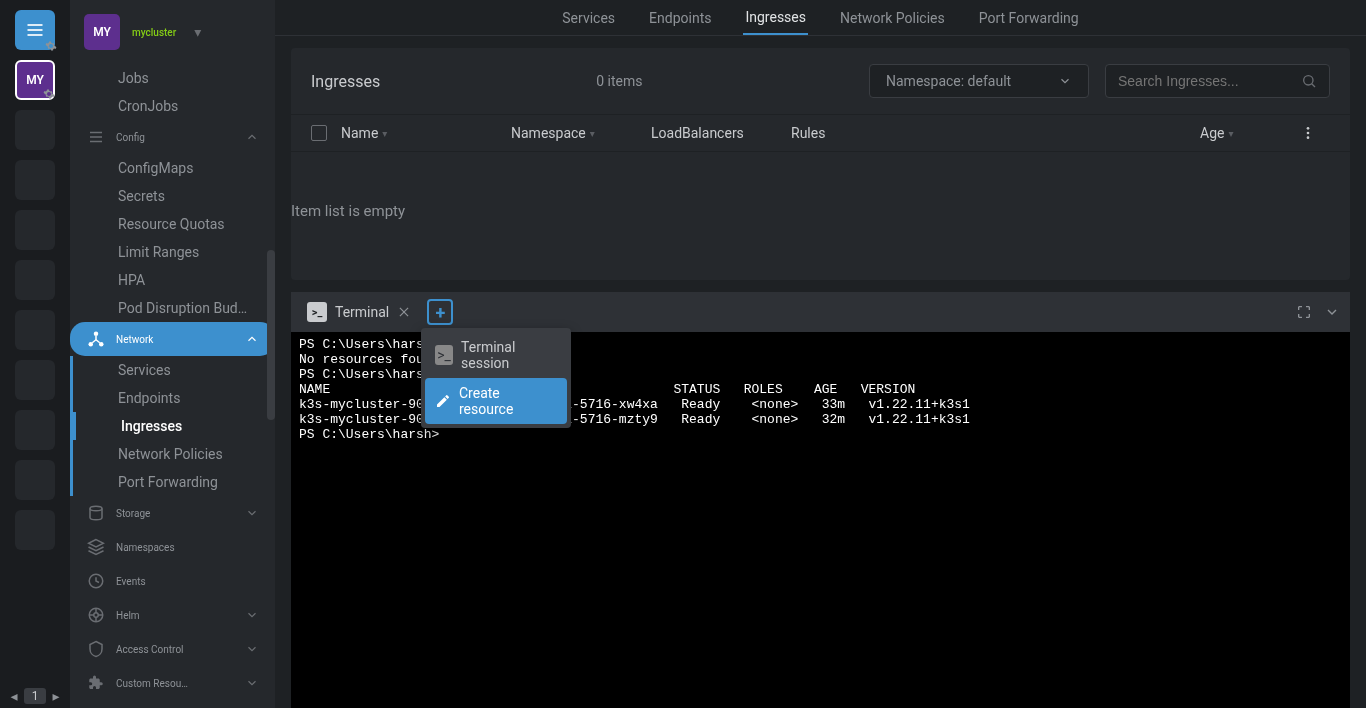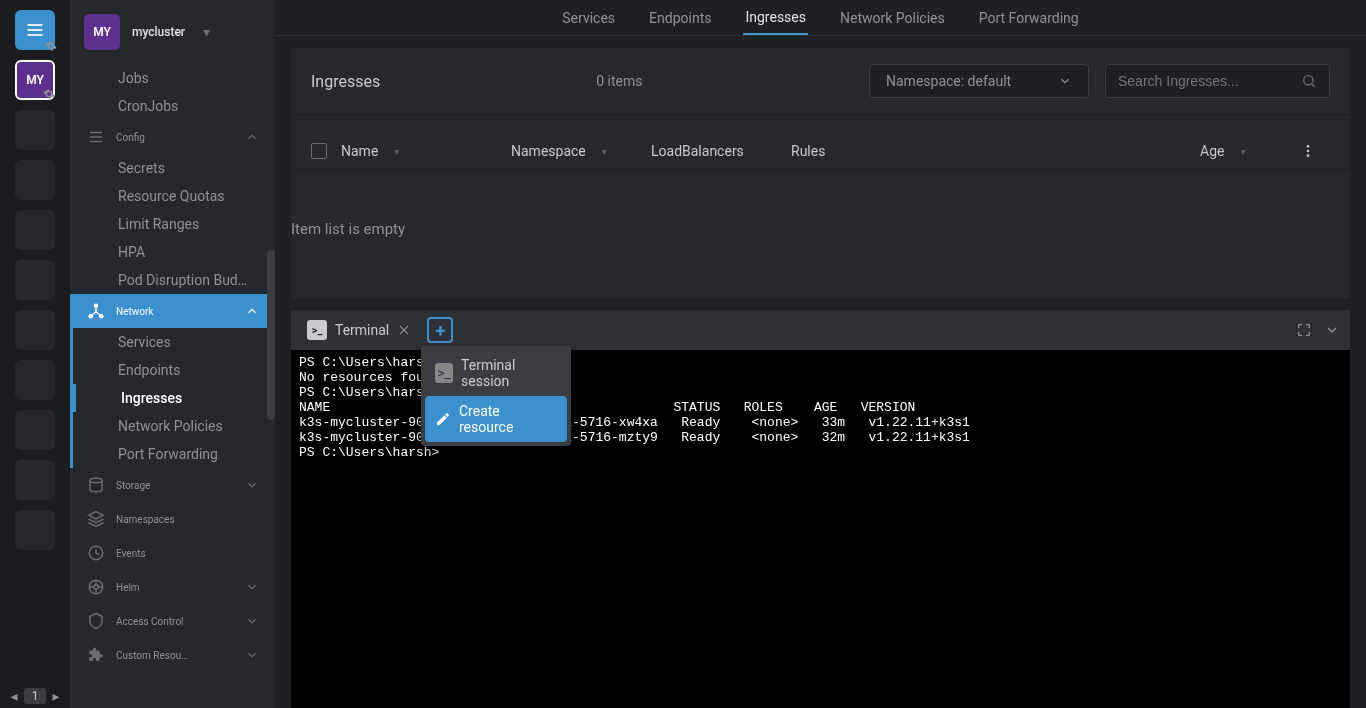--- a/index.html
+++ b/index.html
@@ -90,21 +90,21 @@
   height: 36px;
   background: #5d2f8e;
   border-radius: 5px;
   display: flex;
   align-items: center;
   justify-content: center;
   color: #fff;
   font-size: 12px;
   font-weight: 600;
 }
-.cluster-name { color: #e5e5e5; font-size: 12px; font-weight: 500; }
+.cluster-name { color: #84cc16; font-size: 10px; font-weight: 500; }
 .cluster-caret { margin-left: 6px; color: #6a6d72; }
 .sb-item {
   display: flex;
   align-items: center;
   padding: 6px 16px;
   height: 30px;
   color: #8e9297;
   cursor: pointer;
   gap: 10px;
   font-size: 10px;
@@ -113,20 +113,21 @@
 .sb-item.sub { padding-left: 48px; font-size: 14px; height: 28px; }
 .sb-item.active-sub {
   color: #fff;
   font-weight: 500;
   border-left: 3px solid #3d90ce;
   padding-left: 45px;
 }
 .sb-item.network-active {
   background: #3d90ce;
   color: #fff;
+  border-radius: 15px;
 }
 .sb-item.network-active .sb-icon { color: #fff; }
 .sb-network-group { border-left: 3px solid #3d90ce; }
 .sb-network-group .sb-item.sub { padding-left: 45px; }
 .sb-icon {
   width: 20px;
   display: flex;
   align-items: center;
   justify-content: center;
   color: #6a6d72;
@@ -194,21 +195,21 @@
   font-size: 14px;
 }
 
 .table-head {
   display: flex;
   padding: 10px 20px;
   border-top: 1px solid #1e2124;
   border-bottom: 1px solid #1e2124;
   align-items: center;
 }
-.th { color: #c9cbce; font-size: 14px; display: flex; align-items: center; gap: 16px; margin-top: 18px; }
+.th { color: #c9cbce; font-size: 14px; display: flex; align-items: center; gap: 4px; }
 .checkbox-col { width: 30px; }
 .name-col { width: 170px; }
 .ns-col { width: 140px; }
 .lb-col { width: 140px; }
 .rules-col { flex: 1; }
 .age-col { width: 100px; }
 .menu-col { width: 30px; text-align: right; }
 .sort-caret { color: #5a5d62; font-size: 10px; }
 
 .empty {
@@ -381,20 +382,21 @@
             <line x1="4" y1="18" x2="20" y2="18"></line>
           </svg>
       </span>
       <span>Config</span>
       <span class="sb-chevron">
         <svg width="14" height="14" viewBox="0 0 24 24" fill="none" stroke="currentColor" stroke-width="2">
             <polyline points="18 15 12 9 6 15"></polyline>
           </svg>
       </span>
     </div>
+    <div class="sb-item sub">ConfigMaps</div>
     <div class="sb-item sub">Secrets</div>
     <div class="sb-item sub">Resource Quotas</div>
     <div class="sb-item sub">Limit Ranges</div>
     <div class="sb-item sub">HPA</div>
     <div class="sb-item sub">
         <span class="sb-truncate">Pod Disruption Bud…</span>
       </div>
 
     <div class="sb-item section network-active">
       <span class="sb-icon">

